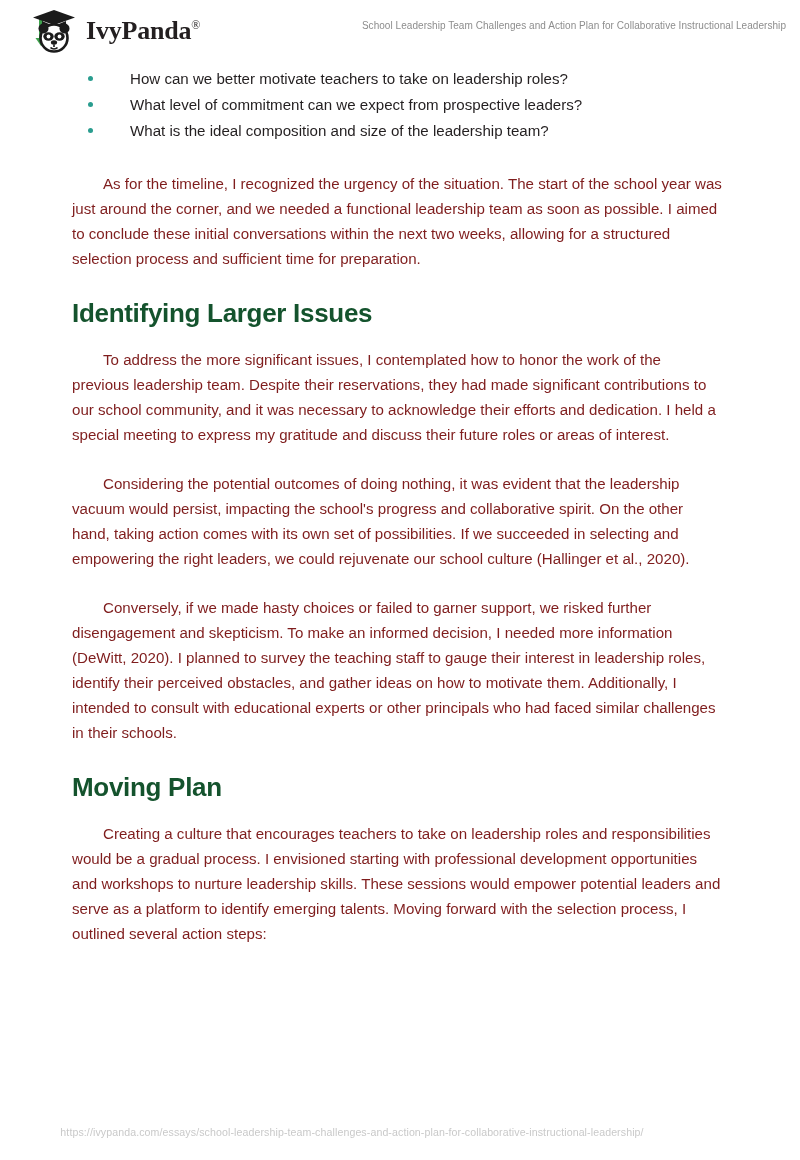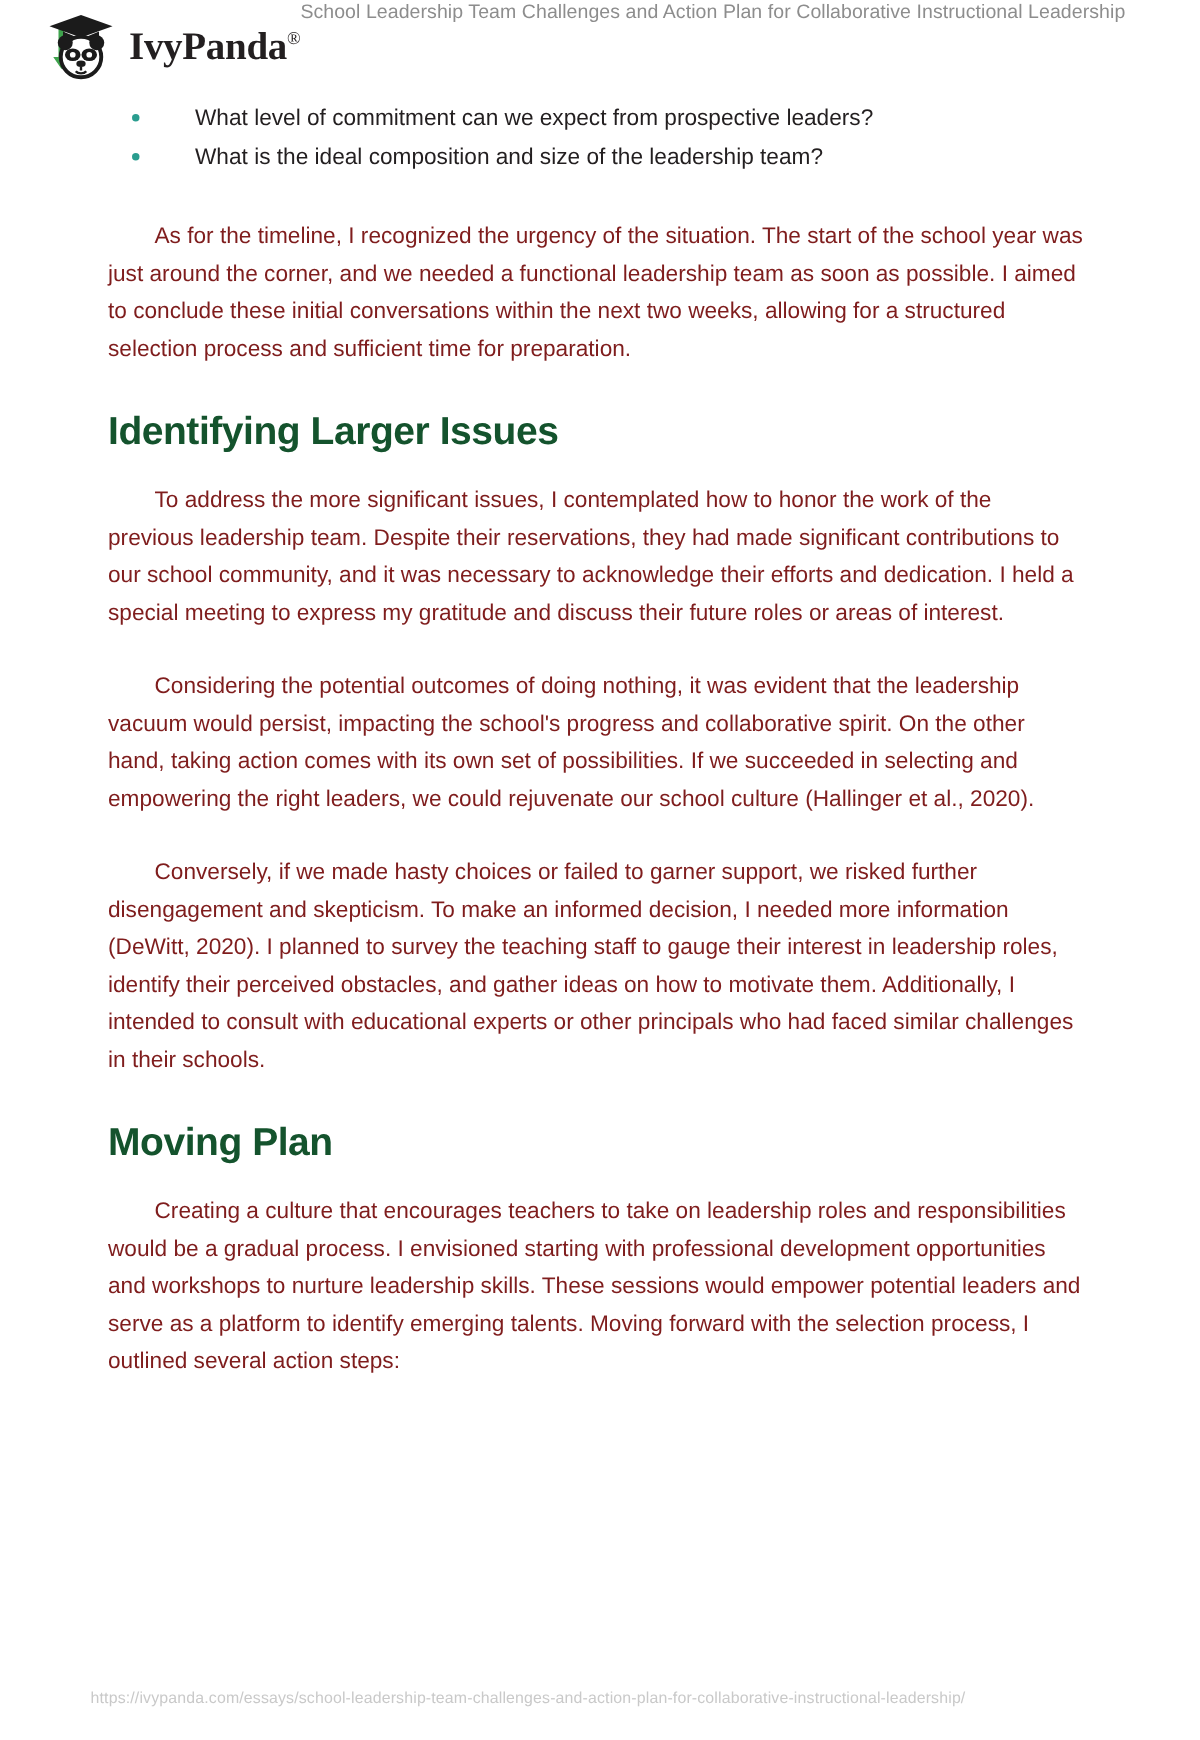--- a/index.html
+++ b/index.html
@@ -53,24 +53,24 @@
     position: relative;
     white-space: nowrap;
   }
   .brand-text .reg {
     font-size: 12px;
     vertical-align: super;
     font-weight: normal;
   }
   .header-title {
     flex: 1 1 auto;
-    text-align: left;
-    font-size: 13px;
+    text-align: right;
+    font-size: 10px;
     color: #8d8d8d;
-    padding-top: 0;
+    padding-top: 20px;
     padding-right: 14px;
     letter-spacing: 0.05px;
     white-space: nowrap;
   }
 
   
   .content {
     position: absolute;
     left: 72px;
     top: 66px;
@@ -167,20 +167,24 @@
       </svg>
       <span class="brand-text"><span>IvyPanda</span><span class="reg">®</span></span>
     </div>
 
     <div class="header-title">School Leadership Team Challenges and Action Plan for Collaborative Instructional Leadership</div>
   </div>
 
   <div class="content">
 
     <ul class="question-list">
+      <li>
+        <span class="bullet-dot"></span>
+        <span>How can we better motivate teachers to take on leadership roles?</span>
+      </li>
       <li>
         <span class="bullet-dot"></span>
         <span>What level of commitment can we expect from prospective leaders?</span>
       </li>
       <li>
         <span class="bullet-dot"></span>
         <span>What is the ideal composition and size of the leadership team?</span>
       </li>
     </ul>
 

